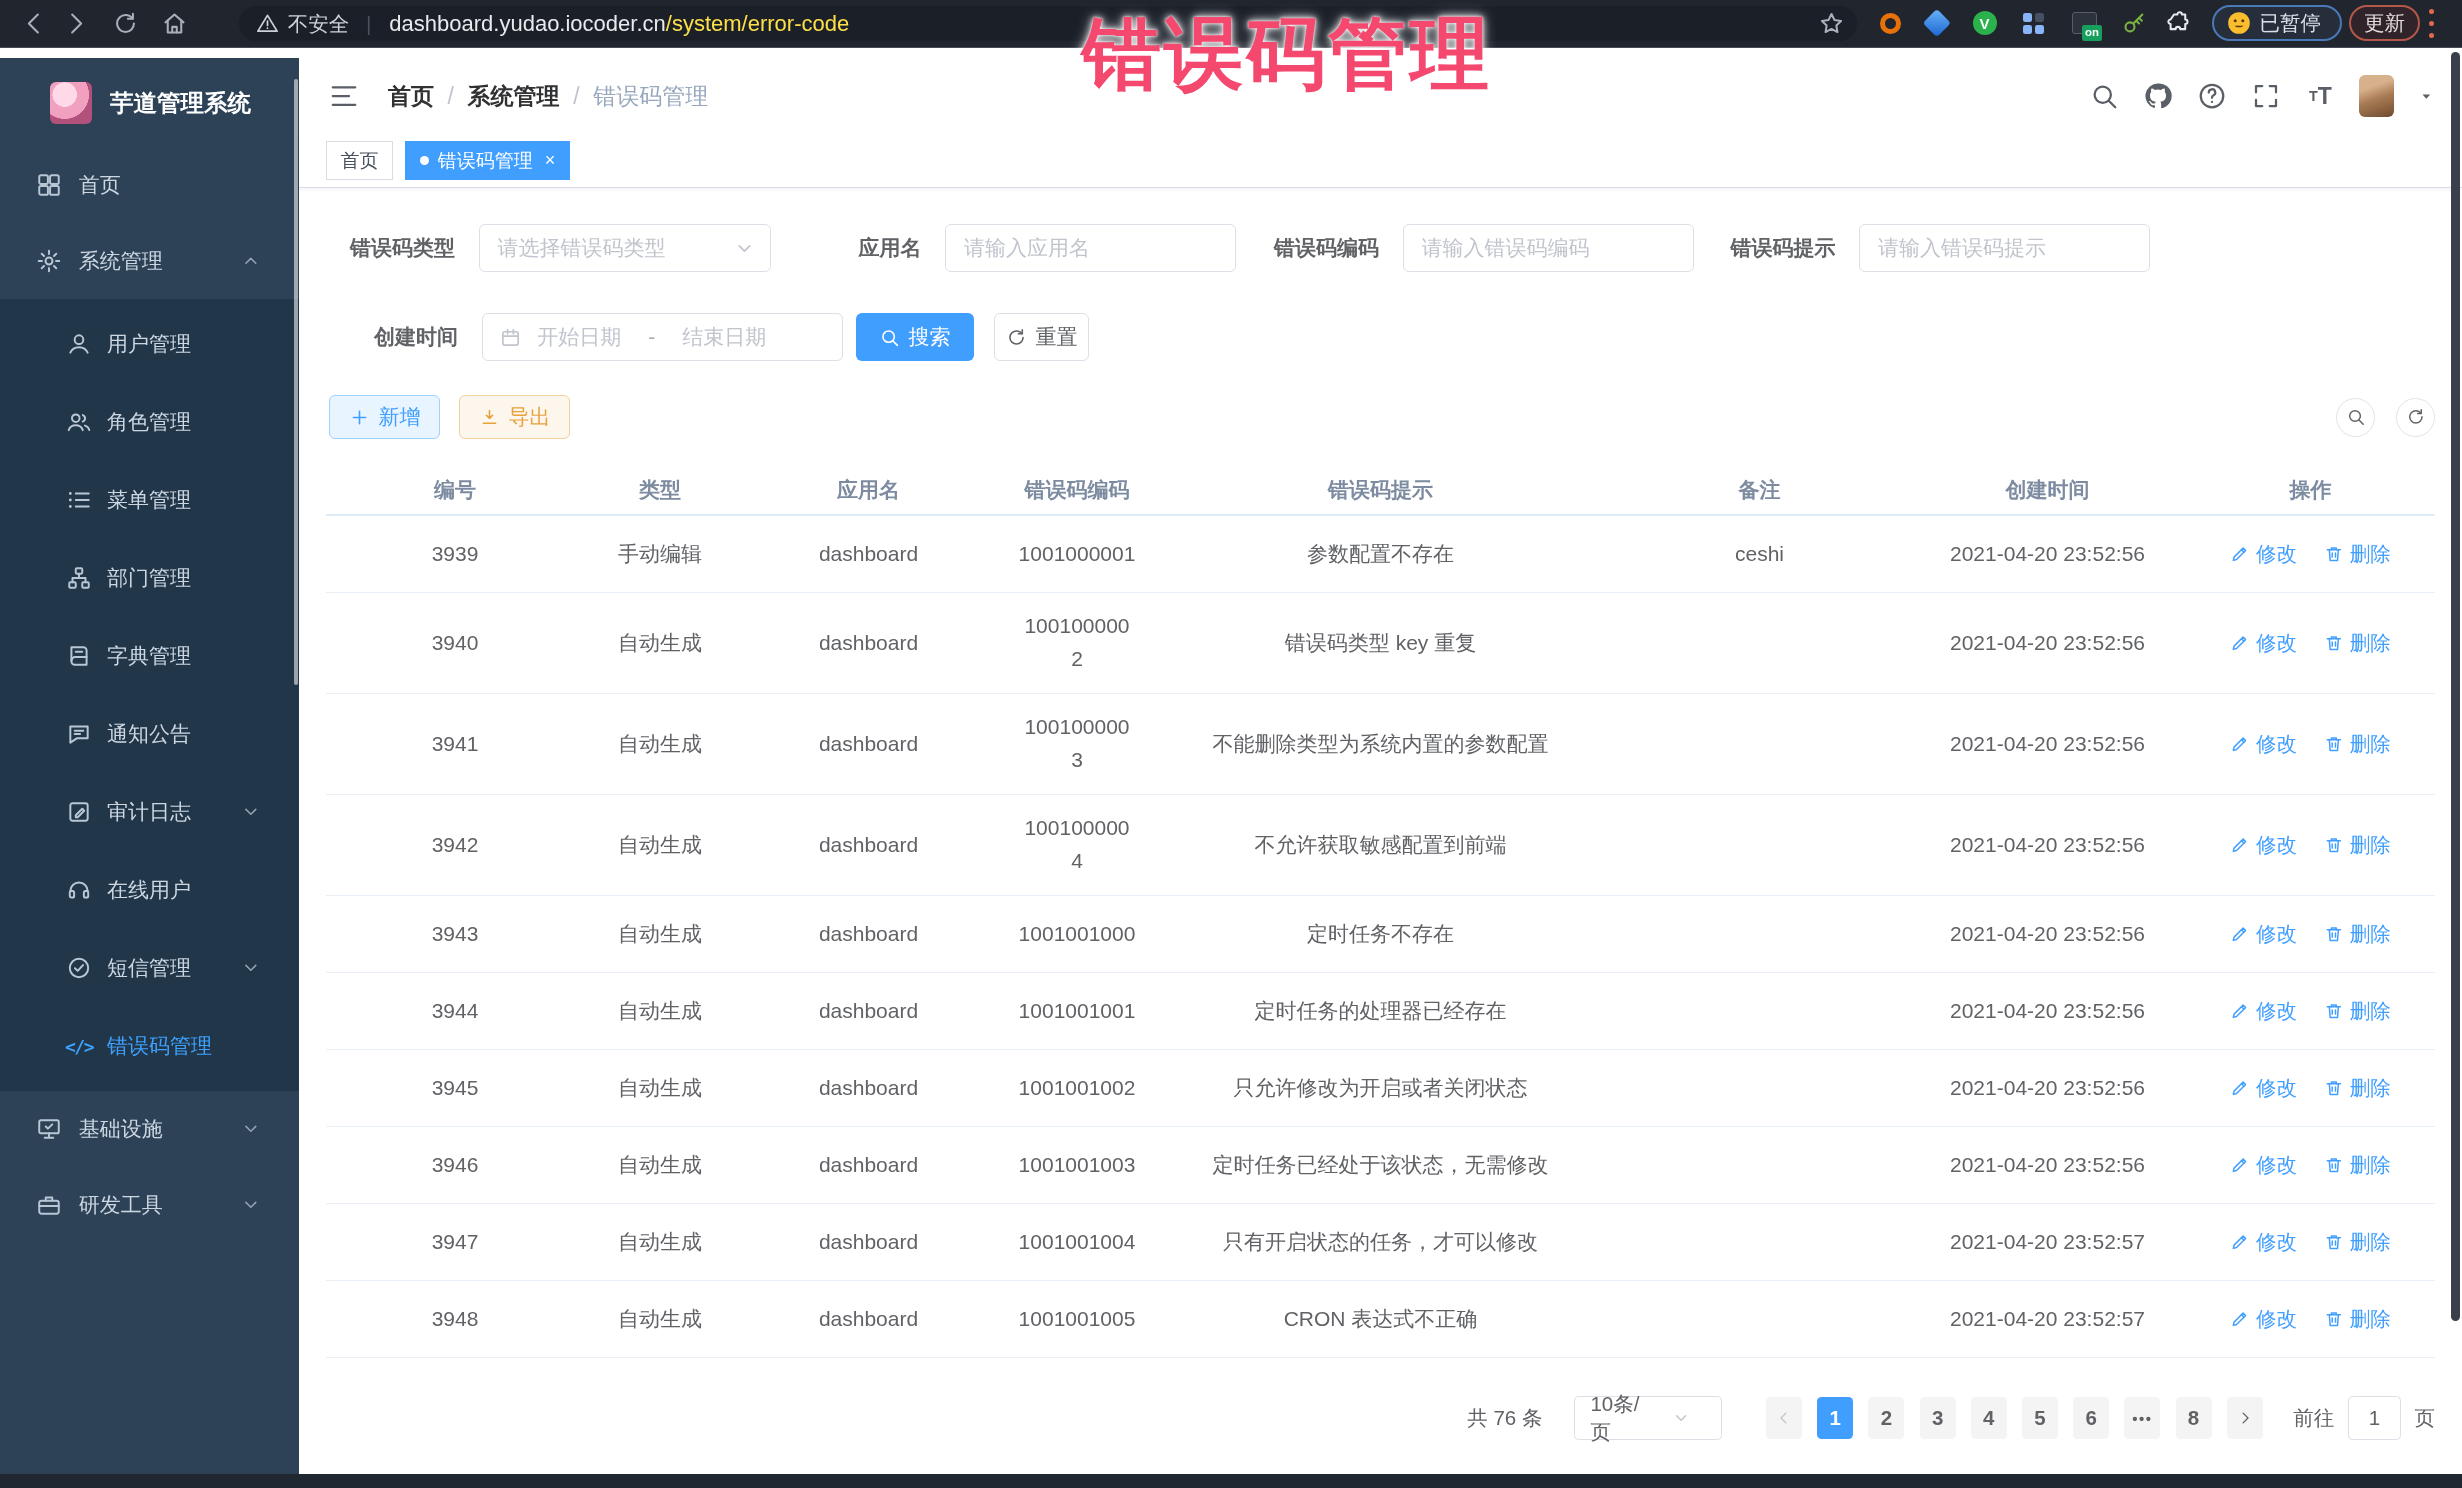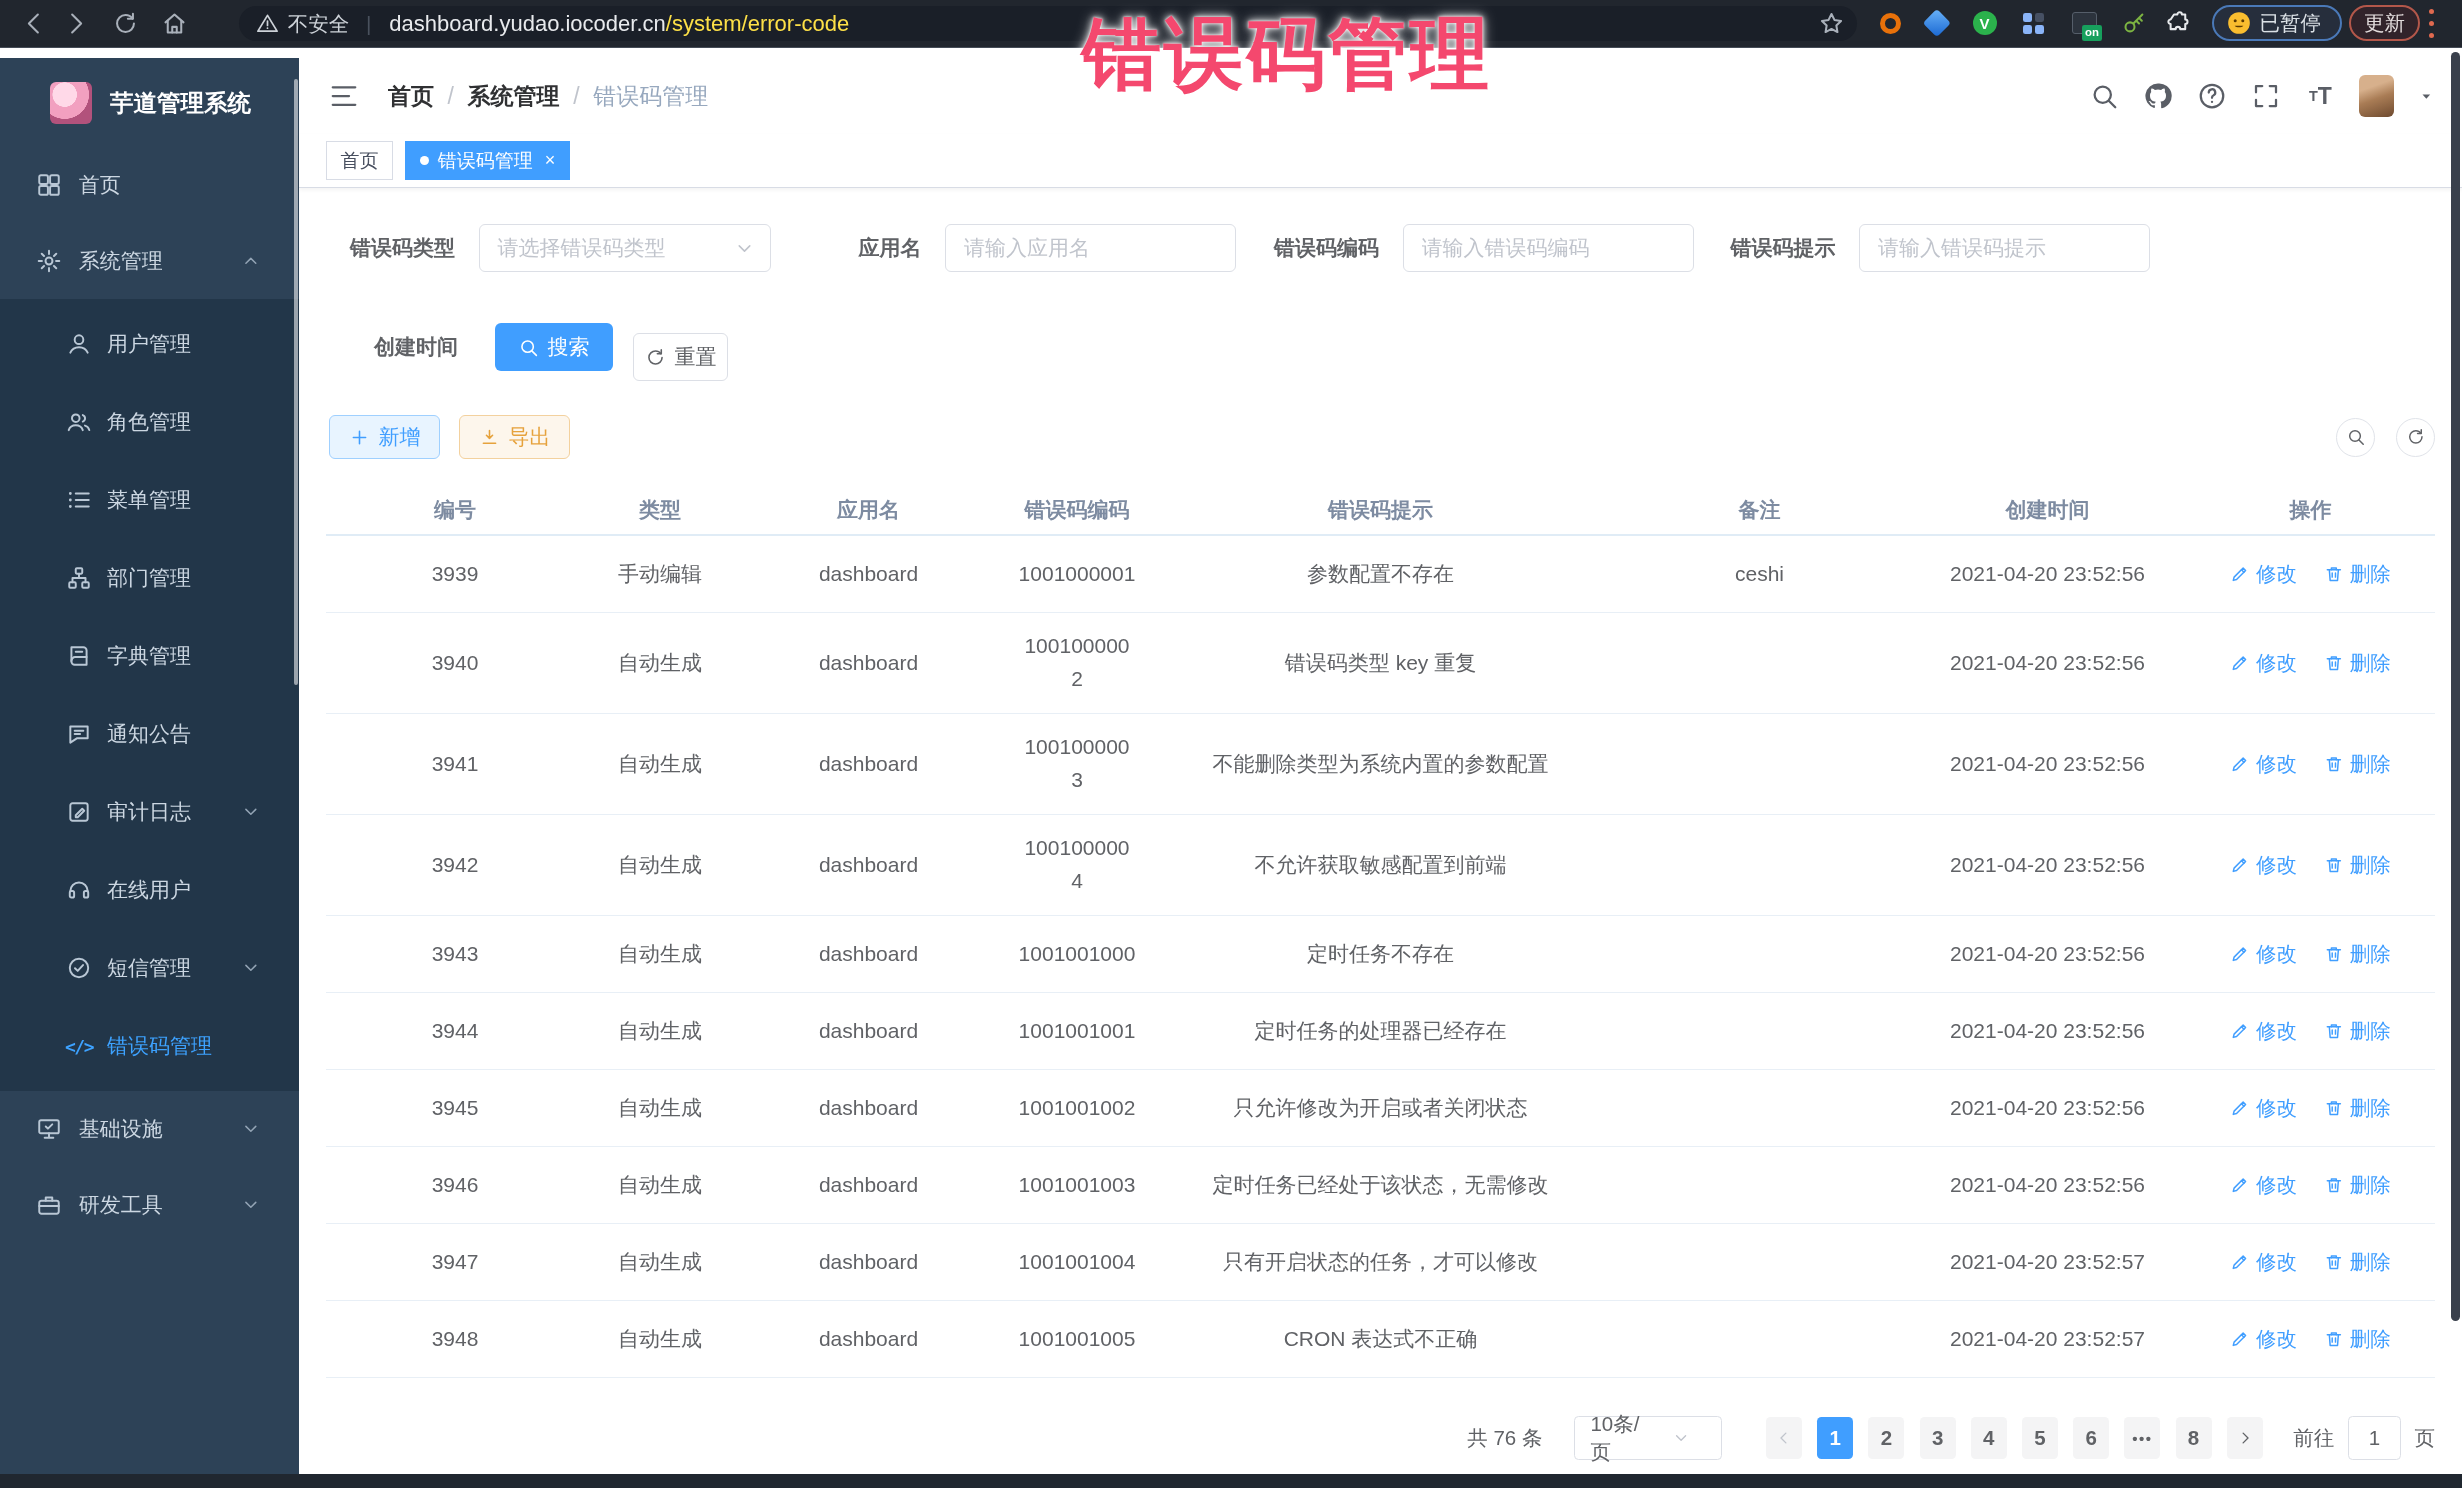--- a/index.html
+++ b/index.html
@@ -91,21 +91,21 @@
   .f-input::placeholder{color:#c0c4cc;}
   .f-select{width:292px;height:48px;box-sizing:border-box;border:1.5px solid #dcdfe6;border-radius:6px;display:flex;align-items:center;padding:0 15px 0 18px;color:#c0c4cc;font-size:21px;cursor:pointer;background:#fff;}
   .f-select .ph{flex:1;white-space:nowrap;}
   .f-select .ic{width:21px;height:21px;color:#c0c4cc;}
   .datebox{width:361px;height:48px;box-sizing:border-box;border:1.5px solid #dcdfe6;border-radius:6px;display:flex;align-items:center;color:#c0c4cc;font-size:21px;background:#fff;cursor:pointer;}
   .datebox .ic{width:23px;height:23px;color:#c0c4cc;margin:0 15px 0 16.7px;}
   .datebox .sep{margin:0 27px;color:#a8abb2;}
   .btn{height:48px;box-sizing:border-box;border-radius:6px;display:inline-flex;align-items:center;justify-content:center;font-size:21px;cursor:pointer;gap:9px;border:1.5px solid transparent;padding:0 21px;white-space:nowrap;}
   .btn .ic{width:21px;height:21px;}
   .btn-primary{background:#409eff;color:#fff;}
-  .btn-plainwhite{background:#fff;border-color:#dcdfe6;color:#606266;margin-top:20px;}
+  .btn-plainwhite{background:#fff;border-color:#dcdfe6;color:#606266;}
   .btn-plainblue{background:#e8f4ff;border-color:#9fd0ff;color:#409eff;height:44px;}
   .btn-plainorange{background:#fdf6ec;border-color:#f3d19e;color:#e6a23c;height:44px;}
   .toolbar{margin-top:34px;display:flex;align-items:center;}
   .round-btn{width:39px;height:39px;border-radius:50%;border:1.5px solid #e0e3e9;background:#fff;color:#606266;display:flex;align-items:center;justify-content:center;cursor:pointer;box-sizing:border-box;}
   .round-btn .ic{width:19.7px;height:19.7px;}
   .round-btn + .round-btn{margin-left:21px;}
 
   
   .table{margin-top:27px;width:100%;}
   .t-head{display:flex;align-items:center;height:48px;border-bottom:2.3px solid #e0ecf6;}
@@ -488,20 +488,32 @@
           <span class="f-label" style="margin-left:88px">应用名</span>
           <input class="f-input" placeholder="请输入应用名" style="">
           <span class="f-label" style="margin-left:38px">错误码编码</span>
           <input class="f-input" placeholder="请输入错误码编码" style="">
           <span class="f-label" style="margin-left:37px">错误码提示</span>
           <input class="f-input" placeholder="请输入错误码提示" style="">
         </div>
 
         <div class="f-row f-row2">
           <span class="f-label" style="margin-left:48px">创建时间</span>
+          <div class="datebox">
+            <span class="ic">
+                <svg viewBox="0 0 24 24" width="100%" height="100%" fill="none" stroke="currentColor" stroke-width="1.8" stroke-linecap="round" stroke-linejoin="round">
+                  <rect x="4" y="6" width="16" height="14" rx="2"></rect>
+                  <path d="M4 10.5h16"></path>
+                  <path d="M9 4v4M15 4v4"></path>
+                </svg>
+              </span>
+            <span>开始日期</span>
+            <span class="sep">-</span>
+            <span>结束日期</span>
+          </div>
           <button class="btn btn-primary" style="margin-left:13px;width:118px;padding:0">
             <span class="ic">
                 <svg viewBox="0 0 24 24" width="100%" height="100%" fill="none" stroke="currentColor" stroke-width="1.8" stroke-linecap="round" stroke-linejoin="round">
                   <circle cx="11" cy="11" r="6.5"></circle>
                   <path d="M15.8 15.8L21 21"></path>
                 </svg>
               </span>
             <span>搜索</span>
           </button>
           <button class="btn btn-plainwhite" style="margin-left:20.5px;width:95px;padding:0">

